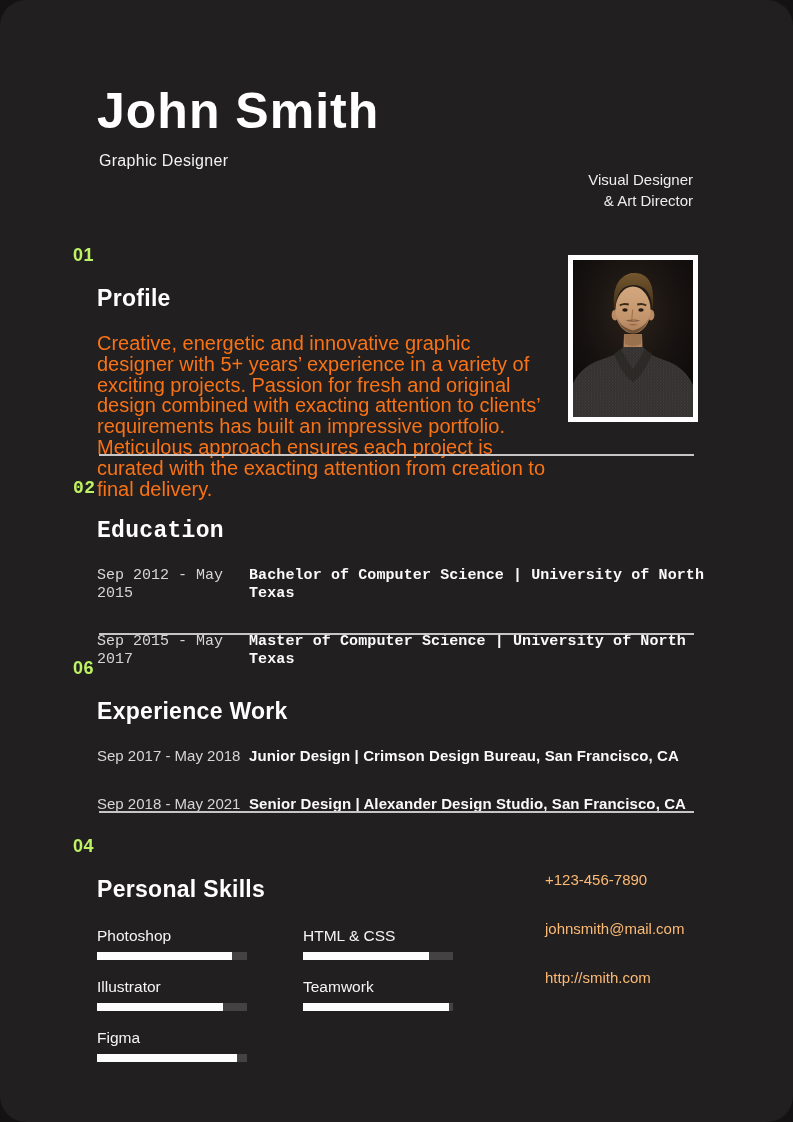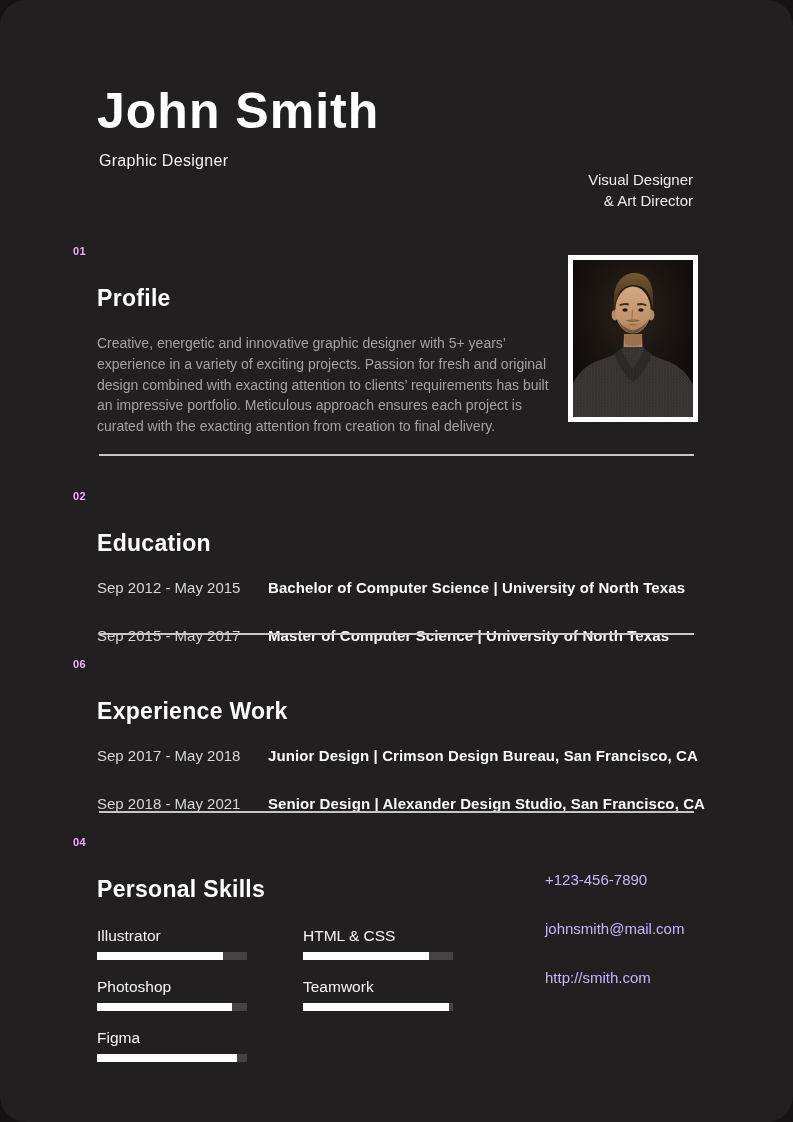--- a/index.html
+++ b/index.html
@@ -27,33 +27,33 @@
   }
   .tagline {
     position:absolute; right:100px; top:169px;
     text-align:right; font-size:15px; line-height:21px; color:#ededed;
   }
 
   
   .section { position:absolute; }
   .sec-head { display:flex; align-items:flex-start; }
   .sec-num {
-    font-size:11px; font-weight:bold; color:#f0abfc;
+    font-size:18px; font-weight:bold; color:#bef264;
     letter-spacing:0.5px; margin-top:1px; width:24px; flex-shrink:0;
   }
   .sec-title {
     font-size:23px; font-weight:bold; letter-spacing:0.3px; color:#ffffff;
     line-height:28px;
     margin-top:40px;
   }
 
   
   .profile-body {
     margin:21px 0 0 24px; width:452px;
-    font-size:14px; line-height:20.8px; color:#a3a3a3;
+    font-size:20px; line-height:20.8px; color:#f97316;
   }
 
   
   .photo-frame {
     position:absolute; left:568px; top:255px;
     width:130px; height:167px;
     border:5px solid #ffffff;
     background:#0d0a09;
   }
   .photo-frame svg { display:block; width:100%; height:100%; }
@@ -64,34 +64,34 @@
     background:#c7c5c5;
   }
 
   
   .timeline-row {
     display:flex; margin-left:24px; margin-top:30px;
     font-size:15px; line-height:18px;
   }
   .timeline-row.first { margin-top:22px; }
   .t-date { width:152px; flex-shrink:0; color:#d6d6d6; }
-  .t-desc { margin-left:19px; font-weight:bold; color:#fafafa; letter-spacing:0.1px; }
+  .t-desc { font-weight:bold; color:#fafafa; letter-spacing:0.1px; }
 
   
   .skills-grid { display:flex; margin:24px 0 0 24px; }
   .skills-col { width:150px; }
   .skills-col + .skills-col { margin-left:56px; }
   .skill { margin-bottom:18px; }
   .skill-label { font-size:15.5px; color:#f5f5f5; line-height:18px; }
   .skill-track { margin-top:7px; width:150px; height:8px; background:#444243; }
   .skill-fill { height:100%; background:#fdfdfd; }
 
   
   .contact-items { margin:36px 0 0 25px; }
-  .contact-item { font-size:15px; color:#c4b5fd; line-height:18px; margin-bottom:31px; }
+  .contact-item { font-size:15px; color:#fdba74; line-height:18px; margin-bottom:31px; }
 </style>
 </head>
 <body>
 
 <div class="page">
 
   <div class="name">John Smith</div>
   <div class="role">Graphic Designer</div>
   <div class="tagline">
     <div>Visual Designer</div>
@@ -158,21 +158,21 @@
       <ellipse cx="68" cy="50" rx="2.7" ry="1.7" fill="#241a12"></ellipse>
 
       <path d="M59.6,50 L58.8,59.5 Q60,61.3 62,60.2" fill="none" stroke="#a2714c" stroke-width="1.1" stroke-linecap="round"></path>
 
       <path d="M55,64.5 Q60,63 65,64.5 Q60,66.6 55,64.5 Z" fill="#9c6a4c"></path>
     </svg>
   </div>
 
   <div class="divider" style="top:454px;"></div>
 
-  <div class="section" style="left:73px; top:489px; width:650px;">
+  <div class="section" style="left:73px; top:477px; width:650px;font-family:Liberation Mono, monospace;">
     <div class="sec-head">
       <span class="sec-num">02</span>
       <span class="sec-title">Education</span>
     </div>
     <div class="timeline-row first">
       <span class="t-date">Sep 2012 - May 2015</span>
       <span class="t-desc">Bachelor of Computer Science | University of North Texas</span>
     </div>
     <div class="timeline-row">
       <span class="t-date">Sep 2015 - May 2017</span>
@@ -200,29 +200,29 @@
   <div class="divider" style="top:811px;"></div>
 
   <div class="section" style="left:73px; top:835px; width:420px;">
     <div class="sec-head">
       <span class="sec-num">04</span>
       <span class="sec-title">Personal Skills</span>
     </div>
     <div class="skills-grid">
       <div class="skills-col">
         <div class="skill">
+          <div class="skill-label">Photoshop</div>
+          <div class="skill-track">
+            <div class="skill-fill" style="width: 90%;"></div>
+          </div>
+        </div>
+        <div class="skill">
           <div class="skill-label">Illustrator</div>
           <div class="skill-track">
             <div class="skill-fill" style="width: 84%;"></div>
-          </div>
-        </div>
-        <div class="skill">
-          <div class="skill-label">Photoshop</div>
-          <div class="skill-track">
-            <div class="skill-fill" style="width: 90%;"></div>
           </div>
         </div>
         <div class="skill">
           <div class="skill-label">Figma</div>
           <div class="skill-track">
             <div class="skill-fill" style="width: 93%;"></div>
           </div>
         </div>
       </div>
       <div class="skills-col">

